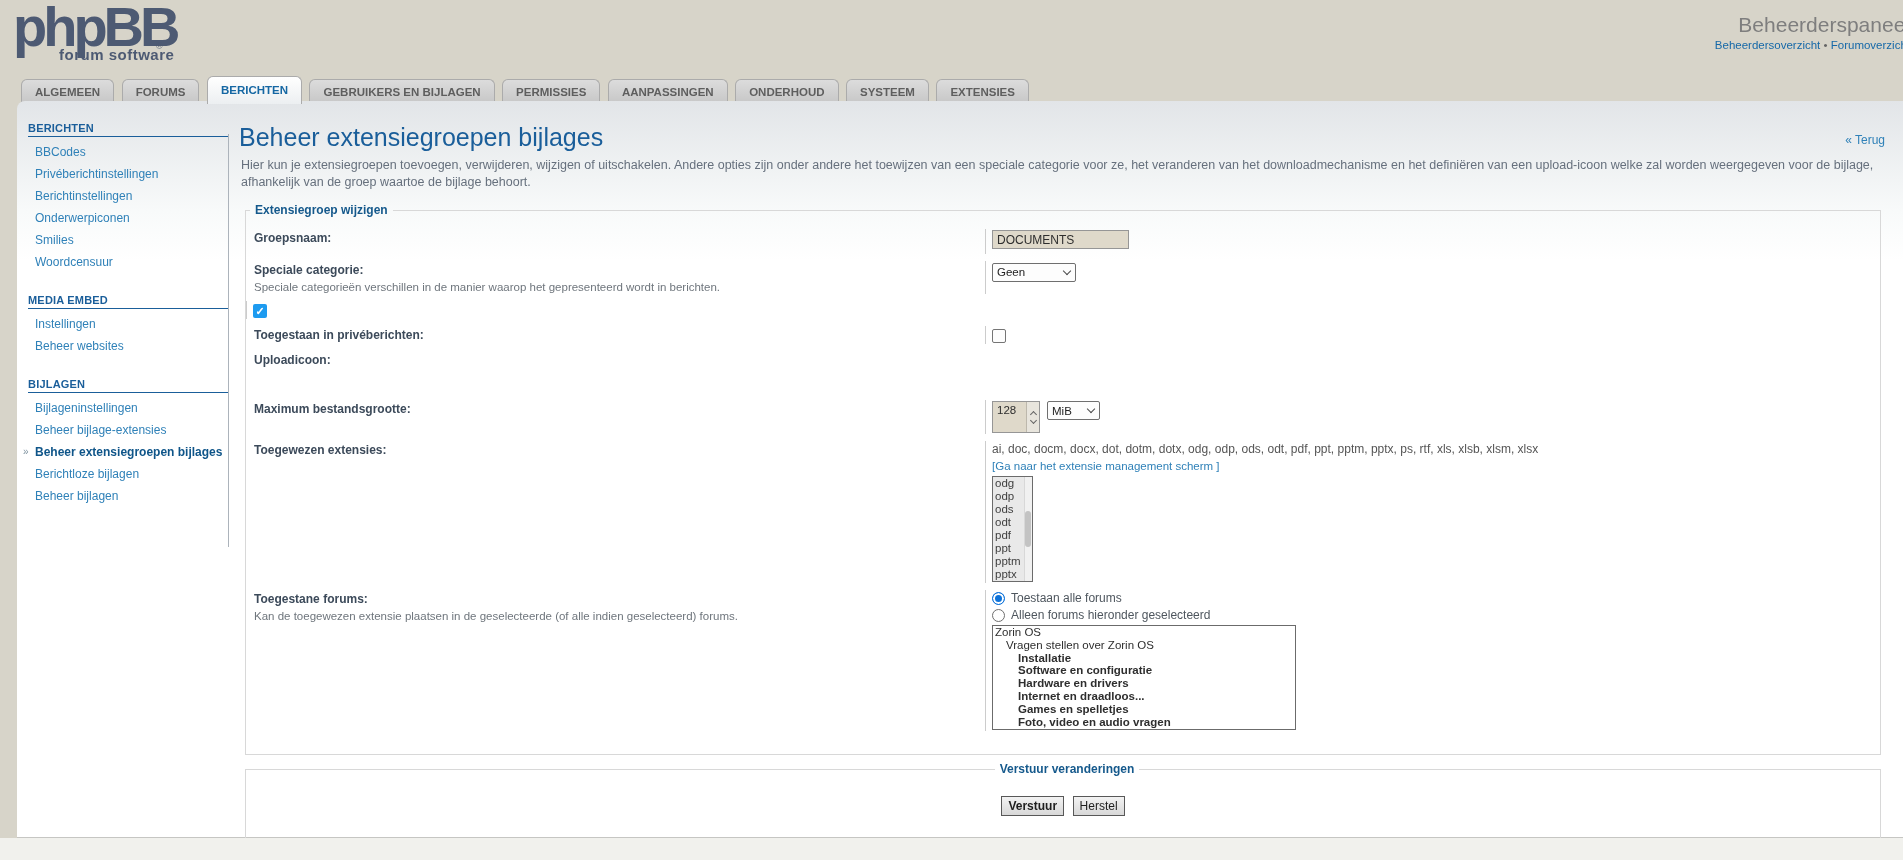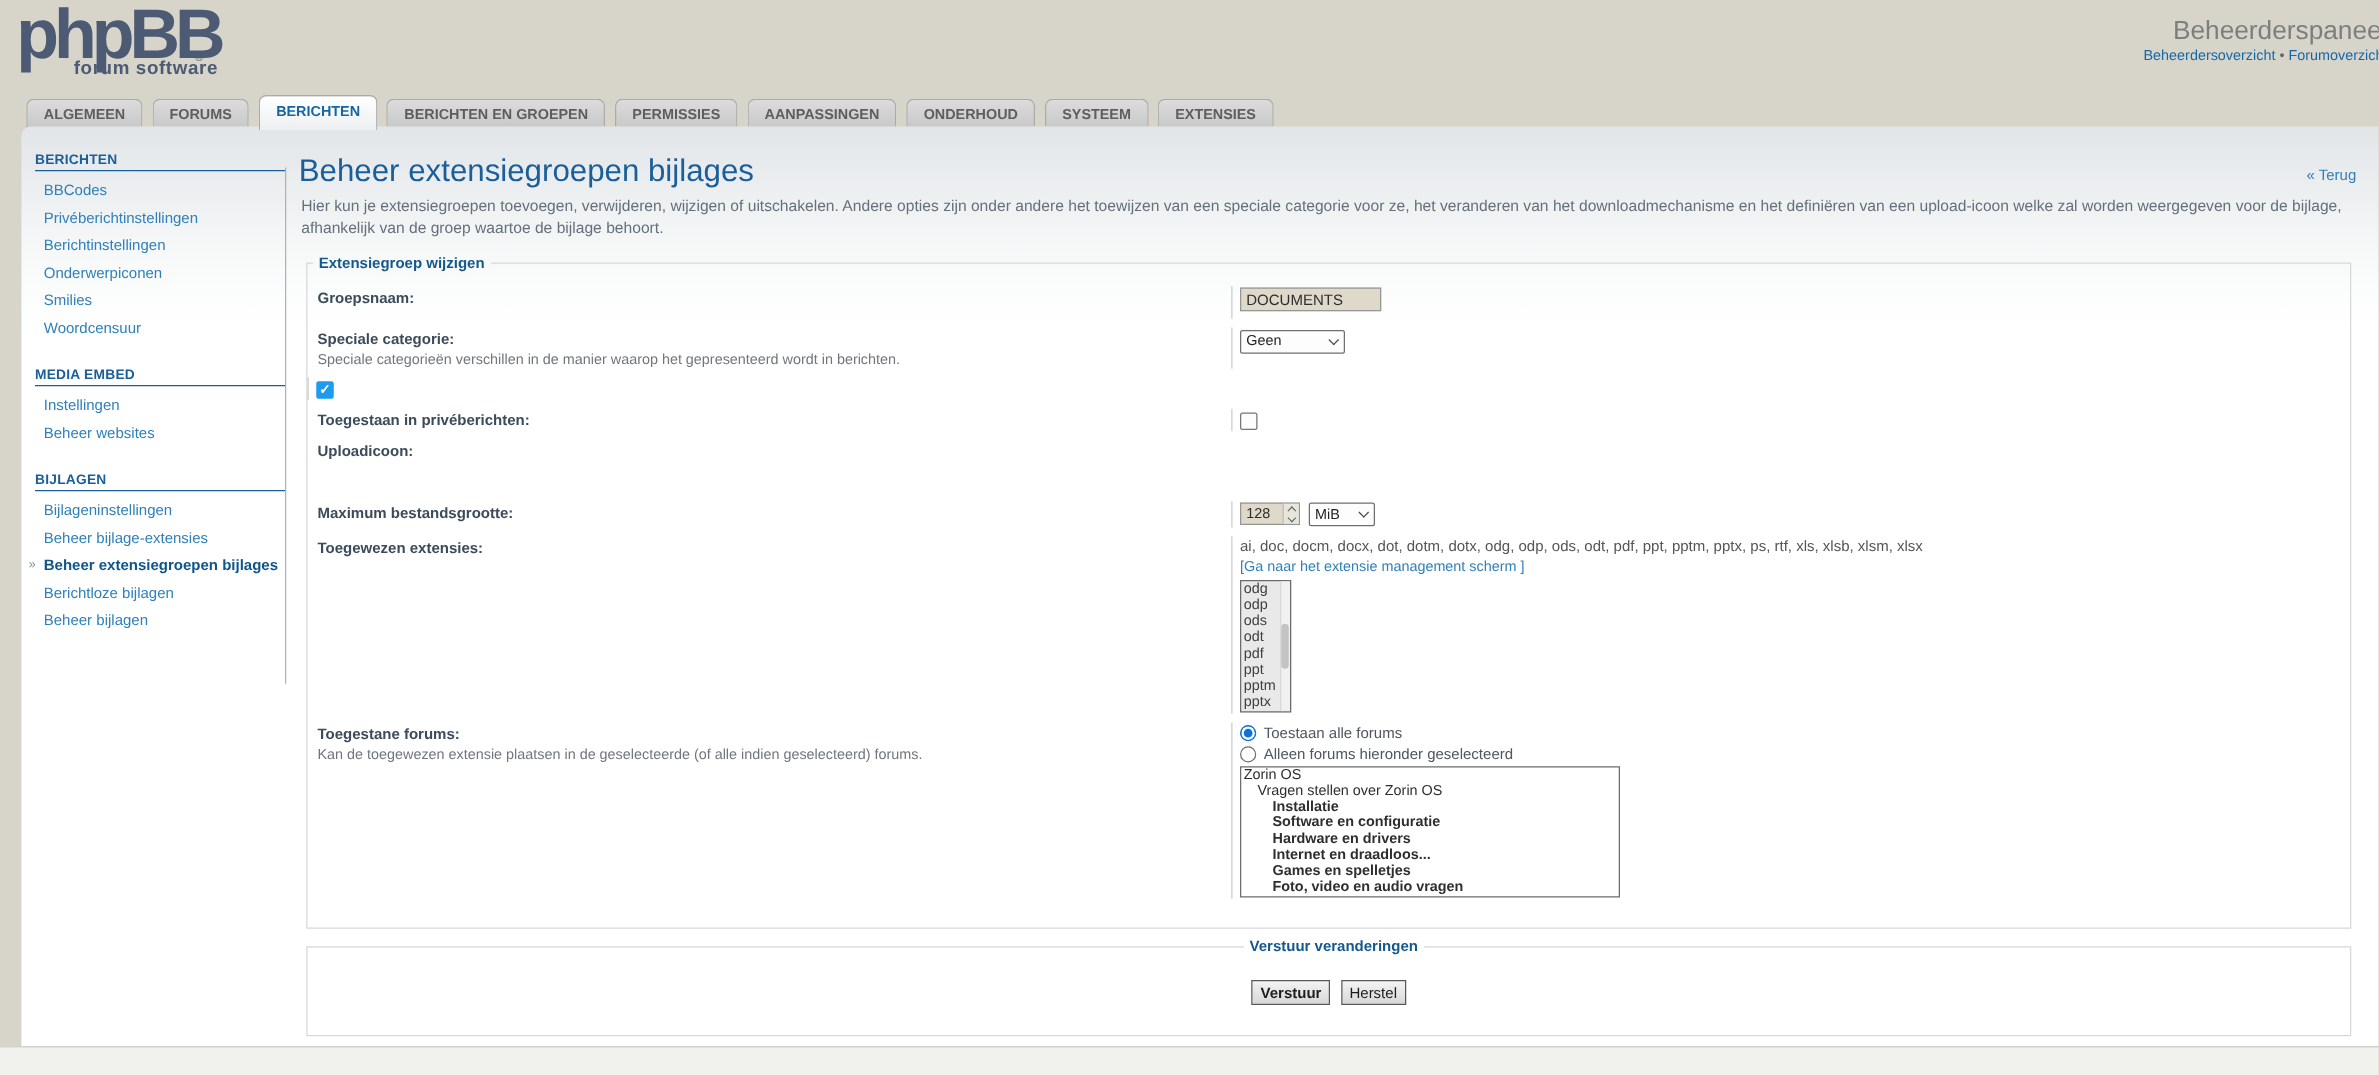--- a/index.html
+++ b/index.html
@@ -53,38 +53,38 @@
 
   fieldset.form-fs { margin:12px 22px 0 6px; border:1px solid #D8D8D8; padding:12px 12px 16px 0; }
   fieldset legend { color:#15598C; font-weight:bold; font-size:12px; margin-left:4px; padding:0 5px; }
   .row { display:flex; margin-bottom:7px; }
   .lbl { width:739px; padding:2px 12px 0 8px; }
   .lbl .label { font-size:12px; font-weight:bold; color:#3C4A5A; }
   .lbl .explain { font-size:11.5px; color:#6F767D; margin-top:3px; line-height:14px; }
   .ctl { flex:1; border-left:1px solid #CCCCCC; padding:1px 0 1px 6px; }
   .r-h40 .lbl, .r-h40 .ctl { min-height:42px; }
 
-  .text-input { display:inline-block; width:113px; height:19px; background:#DFD9CA; border:1px solid #969696;
+  .text-input { display:inline-block; width:137px; height:19px; background:#DFD9CA; border:1px solid #969696;
                 font-size:12px; color:#2E2E2E; padding:2px 4px 0; overflow:hidden; white-space:nowrap; }
   .sel { display:inline-flex; align-items:center; height:19px; border:1px solid #6F6F6F; border-radius:2px;
          background:#FDFDFD; font-size:11.5px; color:#222; padding:0 5px 0 4px; }
   .sel .sel-val { flex:1; }
   .chev { width:6px; height:6px; border-right:1.6px solid #4A4A4A; border-bottom:1.6px solid #4A4A4A;
           transform:rotate(45deg); margin:-3px 0 0 8px; }
   .sel-geen { width:84px; } .sel-upload { width:101px; } .sel-unit { width:53px; }
 
   .cb { width:14px; height:14px; border-radius:2px; margin-top:2px; }
   .cb.checked { background:#1D9BF0; color:#FFF; font-size:11px; line-height:14px; text-align:center; font-weight:bold; }
   .cb.un { background:#FDFDFD; border:1.5px solid #757575; }
   .radio { width:13px; height:13px; border-radius:50%; flex:0 0 13px; }
   .radio.on  { background:#0D72D9; box-shadow:inset 0 0 0 2px #FFF; border:1px solid #0D72D9; }
   .radio.off { background:#FFF; border:1px solid #6E6E6E; }
   .radio-row { display:flex; align-items:center; gap:6px; margin-bottom:3px; font-size:12px; color:#4E565E; }
 
-  .num-input { display:inline-flex; height:18px; border:1px solid #969696; background:#DFD9CA; }
+  .num-input { display:inline-flex; height:32px; border:1px solid #969696; background:#DFD9CA; }
   .num-val { width:33px; font-size:11.5px; padding:2px 0 0 4px; color:#2E2E2E; }
   .spinner { width:13px; background:#E8E5DD; border-left:1px solid #BDB8AC; display:flex; flex-direction:column;
              align-items:center; justify-content:center; gap:3px; }
   .chev-s { width:5px; height:5px; border-right:1.3px solid #666; border-bottom:1.3px solid #666; }
   .chev-up { transform:rotate(-135deg); margin-bottom:-1px; } .chev-dn { transform:rotate(45deg); margin-top:-1px; }
   .maxrow-ctl { display:flex; gap:7px; }
 
   .ext-line { font-size:12px; color:#555; }
   .ext-link { display:inline-block; font-size:11.5px; color:#2F81B8; margin-top:1px; }
   .listbox { border:1px solid #6B6B6B; position:relative; overflow:hidden; }
@@ -115,21 +115,21 @@
     <a href="#">Beheerdersoverzicht</a>
     <span>•</span>
     <a href="#">Forumoverzicht</a>
   </div>
 </div>
 
 <div class="tabs">
   <a href="#" class="tab">ALGEMEEN</a>
   <a href="#" class="tab">FORUMS</a>
   <a href="#" class="tab active">BERICHTEN</a>
-  <a href="#" class="tab">BERICHTEN EN GROEPEN</a>
+  <a href="#" class="tab">GEBRUIKERS EN BIJLAGEN</a>
   <a href="#" class="tab">PERMISSIES</a>
   <a href="#" class="tab">AANPASSINGEN</a>
   <a href="#" class="tab">ONDERHOUD</a>
   <a href="#" class="tab">SYSTEEM</a>
   <a href="#" class="tab">EXTENSIES</a>
 </div>
 
 <div class="panel">
 
   <div class="sidebar">

